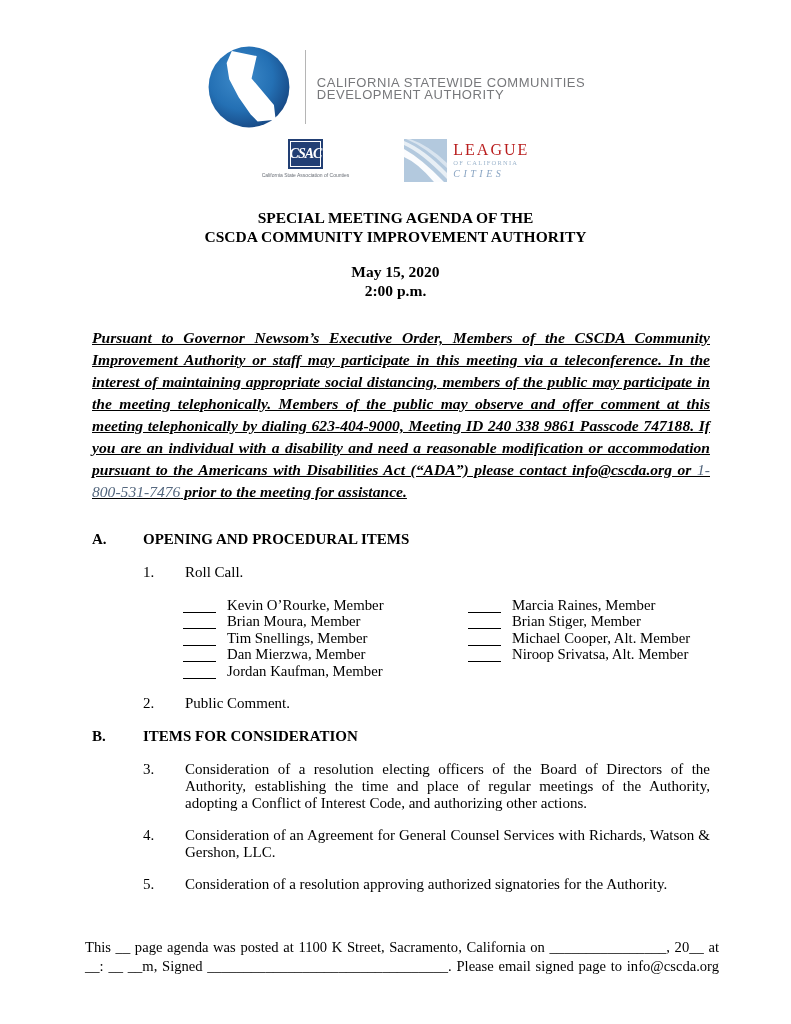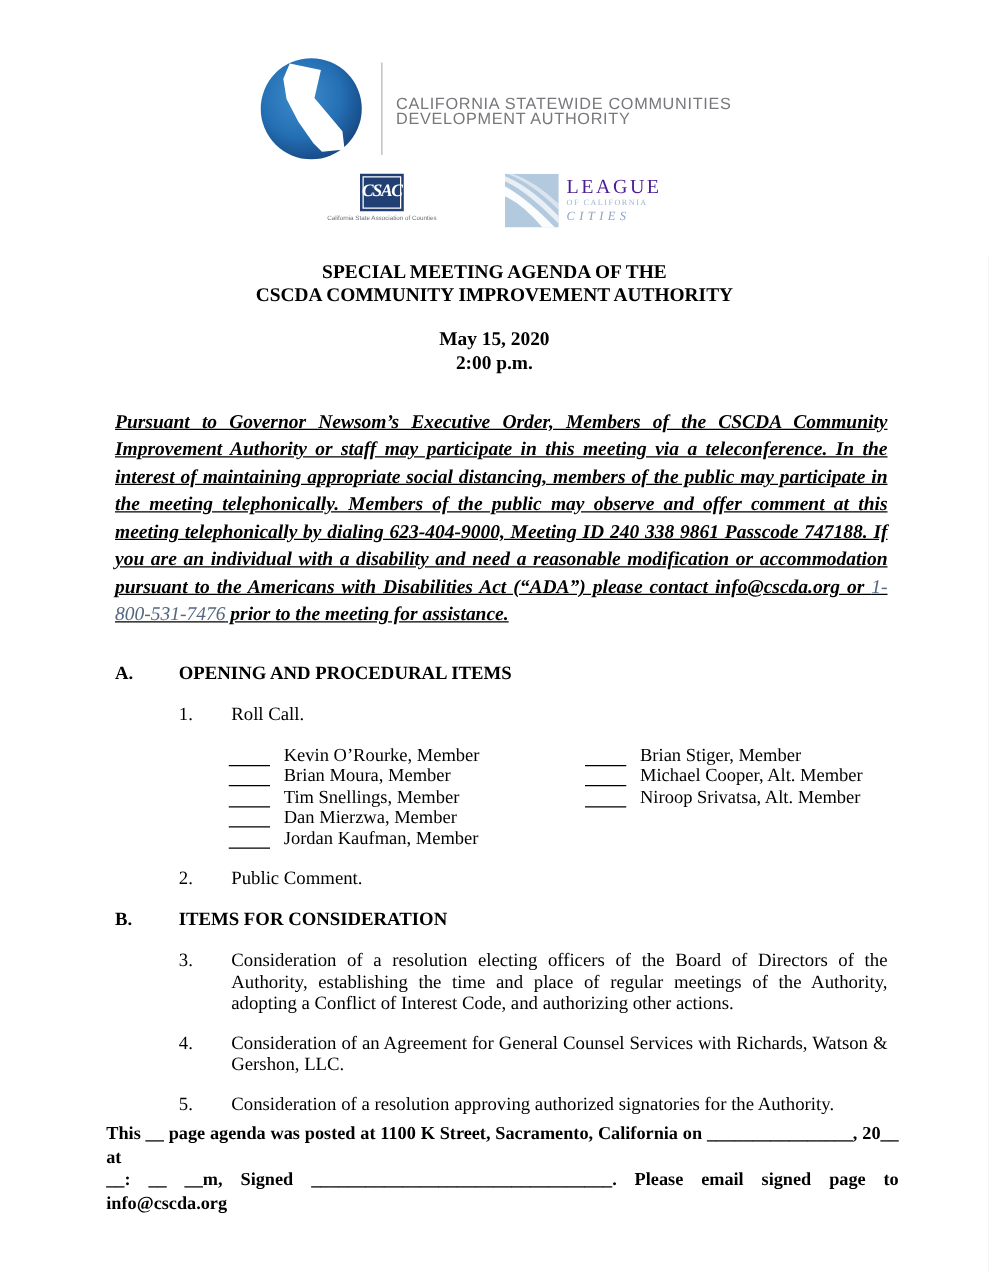--- a/index.html
+++ b/index.html
@@ -39,21 +39,21 @@
   }
   .csac-acronym {
     color:#fff; font-family:"Liberation Serif", serif;
     font-style:italic; font-weight:bold; font-size:14px; letter-spacing:-1px;
   }
   .csac-caption { font-family:"Liberation Sans", sans-serif; font-size:5px; color:#6a6f77; margin-top:3px; white-space:nowrap; }
 
   .league { display:flex; align-items:center; gap:6px; }
   .league-square { width:43px; height:43px; flex:0 0 auto; }
   .league-text { display:flex; flex-direction:column; line-height:1; }
-  .league-l1 { font-family:"Liberation Serif", serif; font-size:16px; color:#4c1d95; letter-spacing:2px; }
+  .league-l1 { font-family:"Liberation Serif", serif; font-size:16px; color:#b91c1c; letter-spacing:2px; }
   .league-l2 { font-family:"Liberation Serif", serif; font-size:6.5px; color:#9fb6cd; letter-spacing:1.2px; margin:2px 0; }
   .league-l3 { font-family:"Liberation Serif", serif; font-size:10px; color:#8aa5c3; letter-spacing:3.5px;font-style:italic; }
 
   
   .title-block { margin-top:26px; text-align:center; font-weight:bold; font-size:15.5px; line-height:19px; }
   .date-block  { margin-top:16px; text-align:center; font-weight:bold; font-size:15.5px; line-height:19px; }
 
   
   .notice {
     margin:27px 81px 0 92px;
@@ -75,22 +75,22 @@
 
   
   .rc-cols { display:flex; margin:13px 0 16px 91px; }
   .rc-col-left { width:285px; flex:0 0 auto; }
   .rc-row { display:flex; align-items:flex-end; gap:11px; height:16.6px; }
   .rc-blank { display:inline-block; width:33px; height:13px; border-bottom:1.4px solid #000; flex:0 0 auto; }
   .rc-name { font-size:14.8px; line-height:15px; white-space:nowrap; }
 
   
   .footer {
-    position:absolute; top:898px; left:85px; right:72px;
-    font-weight:bold; font-size:14.6px; line-height:18.5px;
+    position:absolute; top:938px; left:85px; right:72px;
+    font-weight:normal; font-size:14.6px; line-height:18.5px;
   }
   .footer-line { text-align:justify; text-align-last:justify; }
 </style>
 </head>
 <body>
 
 <div class="page">
 
   <div class="logo-block">
     <div class="cscda-logo">
@@ -181,20 +181,24 @@
           <span class="rc-name">Dan Mierzwa, Member</span>
         </div>
         <div class="rc-row">
           <span class="rc-blank"></span>
           <span class="rc-name">Jordan Kaufman, Member</span>
         </div>
       </div>
       <div class="rc-col-right">
         <div class="rc-row">
           <span class="rc-blank"></span>
+          <span class="rc-name">Marcia Raines, Member</span>
+        </div>
+        <div class="rc-row">
+          <span class="rc-blank"></span>
           <span class="rc-name">Brian Stiger, Member</span>
         </div>
         <div class="rc-row">
           <span class="rc-blank"></span>
           <span class="rc-name">Michael Cooper, Alt. Member</span>
         </div>
         <div class="rc-row">
           <span class="rc-blank"></span>
           <span class="rc-name">Niroop Srivatsa, Alt. Member</span>
         </div>

